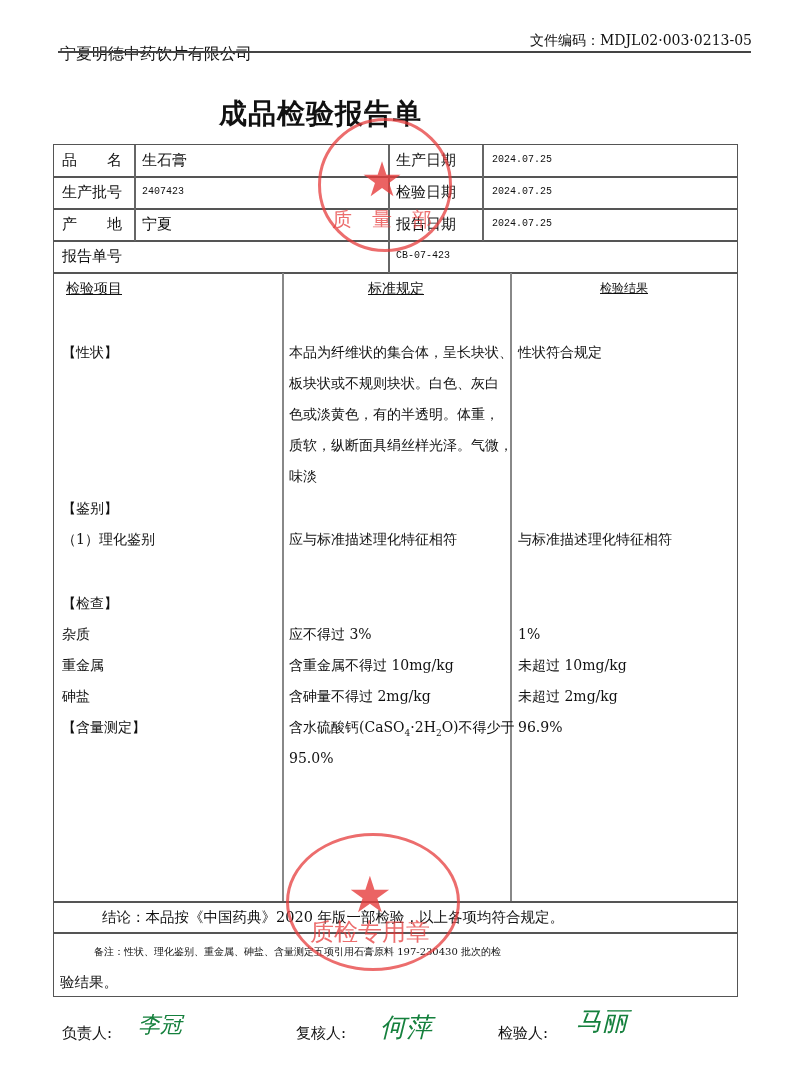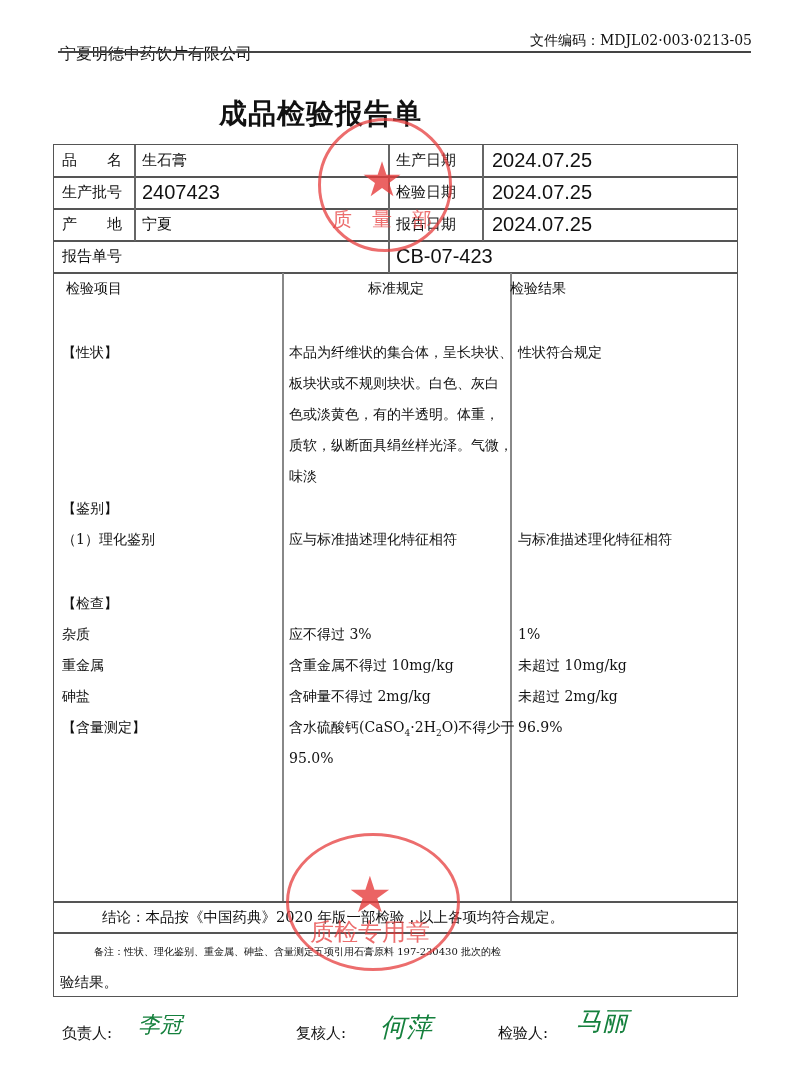--- a/index.html
+++ b/index.html
@@ -7,22 +7,22 @@
          font-family: "DejaVu Serif", "Liberation Serif", serif; color:#111; }
   .abs { position:absolute; }
   .hdr-left { left:60px; top:44px; font-size:16px; }
   .hdr-right { right:48px; top:32px; font-size:14px; }
   .hdr-rule { left:58px; top:51px; width:693px; height:2px; background:#444; }
   .title { left:0; width:641px; top:95px; text-align:center; font-size:28px; font-weight:bold; letter-spacing:1px; }
   .tbl-outer { left:53px; top:144px; width:685px; height:853px; border:1.5px solid #555; box-sizing:border-box; }
   .hline { position:absolute; height:1.5px; background:#555; }
   .vline { position:absolute; width:1.5px; background:#666; }
   .cell { position:absolute; font-size:15px; line-height:32px; white-space:nowrap; }
-  .mono { font-family:Liberation Sans, sans-serif; font-size:20px; }
-  .u { }
+  .mono { font-family:Liberation Mono, monospace; font-size:10px; }
+  .u { text-decoration:underline; }
   .body-text { position:absolute; font-size:14px; line-height:31.5px; }
   .stamp { position:absolute; border:3px solid rgba(230,60,60,0.75); border-radius:50%; pointer-events:none; }
   .star { position:absolute; color:rgba(230,60,60,0.8); text-align:center; }
   .stamp-text { position:absolute; color:rgba(230,60,60,0.75); font-size:20px; text-align:center; }
   .sig-label { position:absolute; font-size:15px; top:1024px; }
   .sig { position:absolute; font-family:"DejaVu Serif",serif; font-style:italic; font-size:26px; top:1010px; color:#15803d; }
   sub { font-size:9px; }
 </style>
 </head>
 <body>
@@ -63,21 +63,21 @@
 <div class="cell" style="left:62px;top:208px;">产　　地</div>
 <div class="cell" style="left:142px;top:208px;">宁夏</div>
 <div class="cell" style="left:396px;top:208px;">报告日期</div>
 <div class="cell mono" style="left:492px;top:208px;">2024.07.25</div>
 
 <div class="cell" style="left:62px;top:240px;">报告单号</div>
 <div class="cell mono" style="left:396px;top:240px;">CB-07-423</div>
 
 <div class="cell u" style="left:66px;top:273px;font-size:14px;line-height:30px;">检验项目</div>
 <div class="cell u" style="left:282px;width:228px;text-align:center;top:273px;font-size:14px;line-height:30px;">标准规定</div>
-<div class="cell u" style="left:510px;width:228px;text-align:left;top:273px;font-size:14px;line-height:30px;">检验结果</div>
+<div class="cell u" style="left:510px;width:228px;text-align:center;top:273px;font-size:12px;line-height:30px;">检验结果</div>
 
 <div class="body-text" style="left:62px;top:337px;">【性状】</div>
 <div class="body-text" style="left:289px;top:337px;">本品为纤维状的集合体，呈长块状、</div>
 <div class="body-text" style="left:289px;top:368px;">板块状或不规则块状。白色、灰白</div>
 <div class="body-text" style="left:289px;top:399px;">色或淡黄色，有的半透明。体重，</div>
 <div class="body-text" style="left:289px;top:430px;">质软，纵断面具绢丝样光泽。气微，</div>
 <div class="body-text" style="left:289px;top:461px;">味淡</div>
 <div class="body-text" style="left:518px;top:337px;">性状符合规定</div>
 
 <div class="body-text" style="left:62px;top:493px;">【鉴别】</div>

